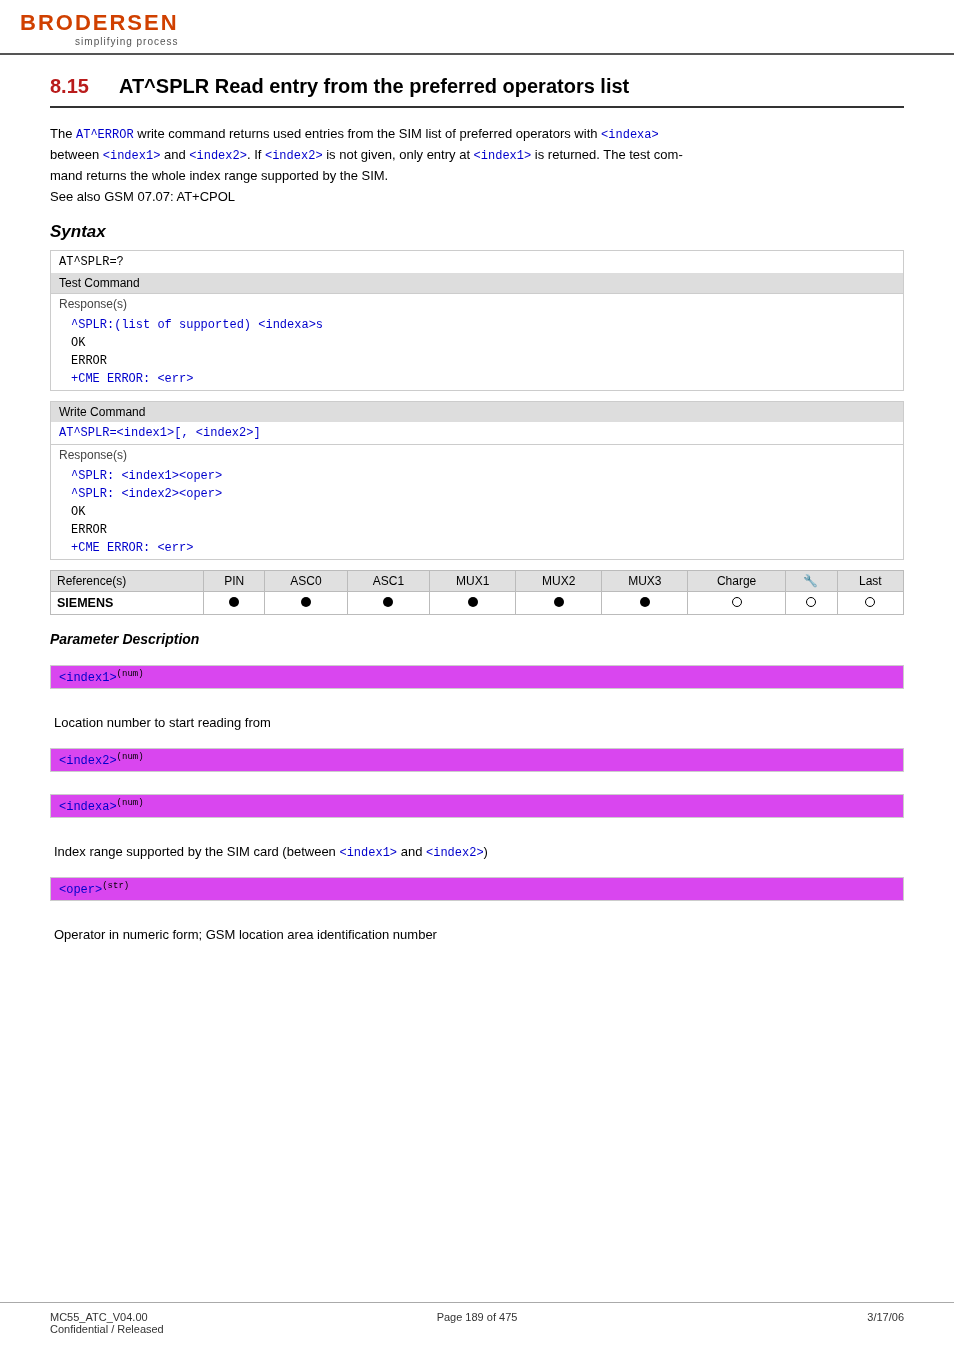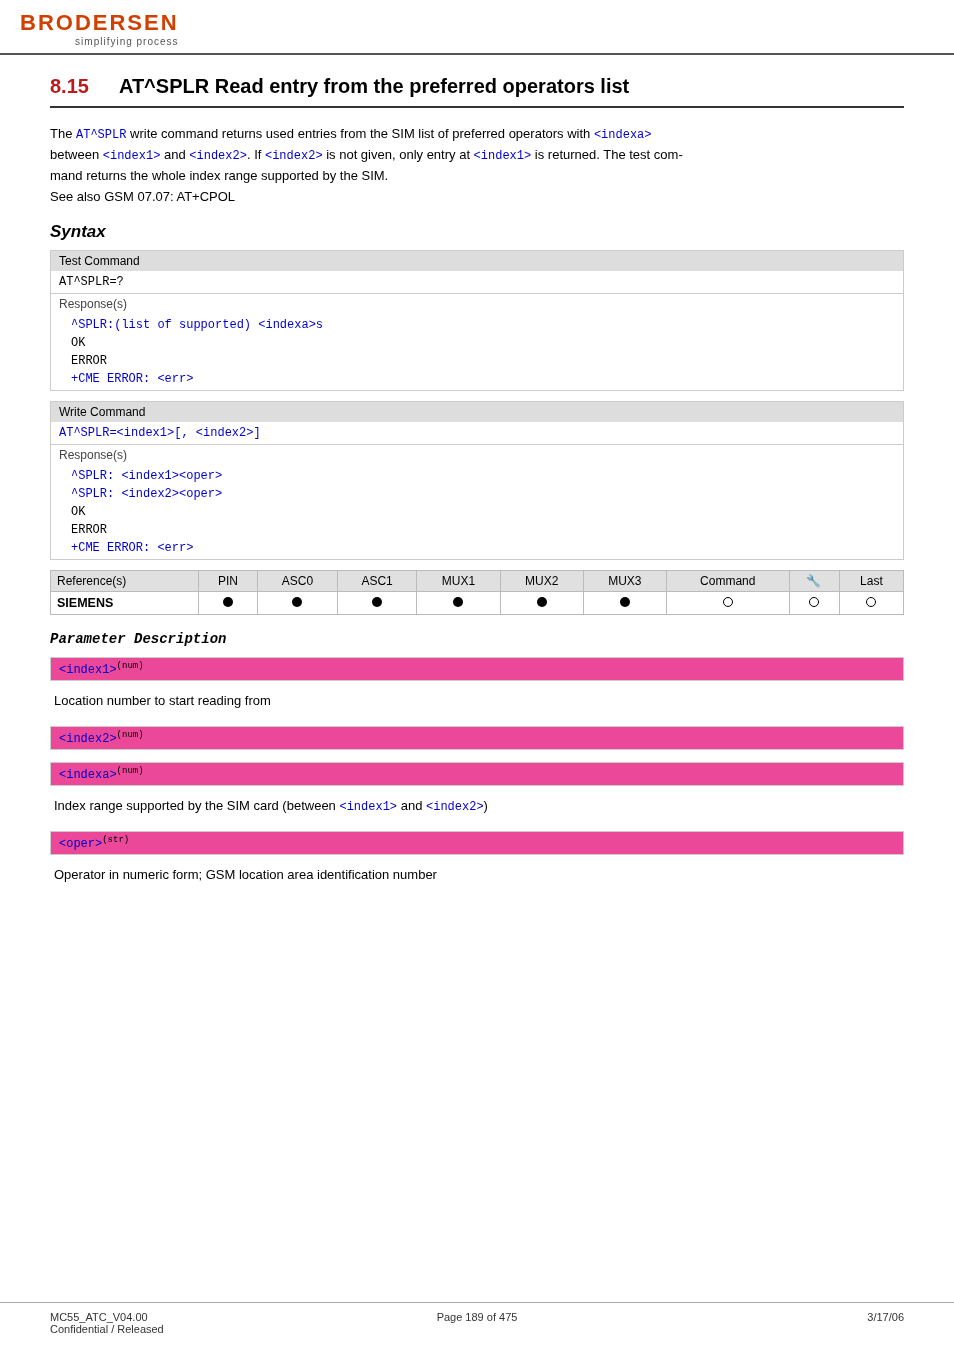--- a/index.html
+++ b/index.html
@@ -123,34 +123,33 @@
       border: 1px solid #000;
       border-radius: 50%;
       display: inline-block;
     }
 
     
     .param-heading {
       font-style: italic;
       font-weight: bold;
       font-size: 14px;
-      margin-bottom: 10px;
+      margin-bottom: 18px;
       margin-top: 14px;
-      font-family: Liberation Mono, monospace;
     }
     .param-block {
       margin-bottom: 12px;
     }
     .param-name-row {
-      background: #ec4899;
+      background: #d946ef;
       padding: 3px 8px;
       font-family: 'Courier New', monospace;
       font-size: 12px;
       border: 1px solid #ccc;
-      margin-bottom: 8px;
+      margin-bottom: 22px;
     }
     .param-desc {
       padding: 2px 4px;
       font-size: 13px;
       line-height: 1.6;
     }
     .superscript {
       font-size: 9px;
       vertical-align: super;
     }
@@ -216,30 +215,30 @@
 </div>
 
 <div class="content">
 
   <div class="section-heading">
     <span class="section-num">8.15</span>
     <span class="section-title">AT^SPLR   Read entry from the preferred operators list</span>
   </div>
 
   <div class="desc-block">
-    <span>The </span><span class="inline-code">AT^SPLR</span><span> write command returns used entries from the SIM list of preferred operators with </span><span class="inline-code">&lt;indexa&gt;</span><br>
+    <span>The </span><span class="inline-code">AT^ERROR</span><span> write command returns used entries from the SIM list of preferred operators with </span><span class="inline-code">&lt;indexa&gt;</span><br>
     <span>between </span><span class="inline-code">&lt;index1&gt;</span><span> and </span><span class="inline-code">&lt;index2&gt;</span><span>. If </span><span class="inline-code">&lt;index2&gt;</span><span> is not given, only entry at </span><span class="inline-code">&lt;index1&gt;</span><span> is returned. The test com-<br>mand returns the whole index range supported by the SIM.</span><br>
     <span>See also GSM 07.07: AT+CPOL</span>
   </div>
 
   <div class="syntax-heading">Syntax</div>
 
   <div class="syntax-box">
+    <div class="syntax-row code">AT^SPLR=?</div>
     <div class="syntax-row bg-gray">Test Command</div>
-    <div class="syntax-row code">AT^SPLR=?</div>
     <div class="syntax-row response-label divider-row">Response(s)</div>
     <div class="syntax-row response-code">
       <span class="inline-code">^SPLR:(list of supported) &lt;indexa&gt;s</span><br>
       <span>OK</span><br>
       <span>ERROR</span><br>
       <span class="inline-code">+CME ERROR: &lt;err&gt;</span>
     </div>
   </div>
 
   <div class="syntax-box">
@@ -258,21 +257,21 @@
   <table class="ref-table">
     <thead>
       <tr>
         <th class="left-header">Reference(s)</th>
         <th>PIN</th>
         <th>ASC0</th>
         <th>ASC1</th>
         <th>MUX1</th>
         <th>MUX2</th>
         <th>MUX3</th>
-        <th>Command</th>
+        <th>Charge</th>
         <th>🔧</th>
         <th>Last</th>
       </tr>
     </thead>
     <tbody>
       <tr>
         <td class="left-cell">SIEMENS</td>
         <td><span class="dot-filled"></span></td>
         <td><span class="dot-filled"></span></td>
         <td><span class="dot-filled"></span></td>

